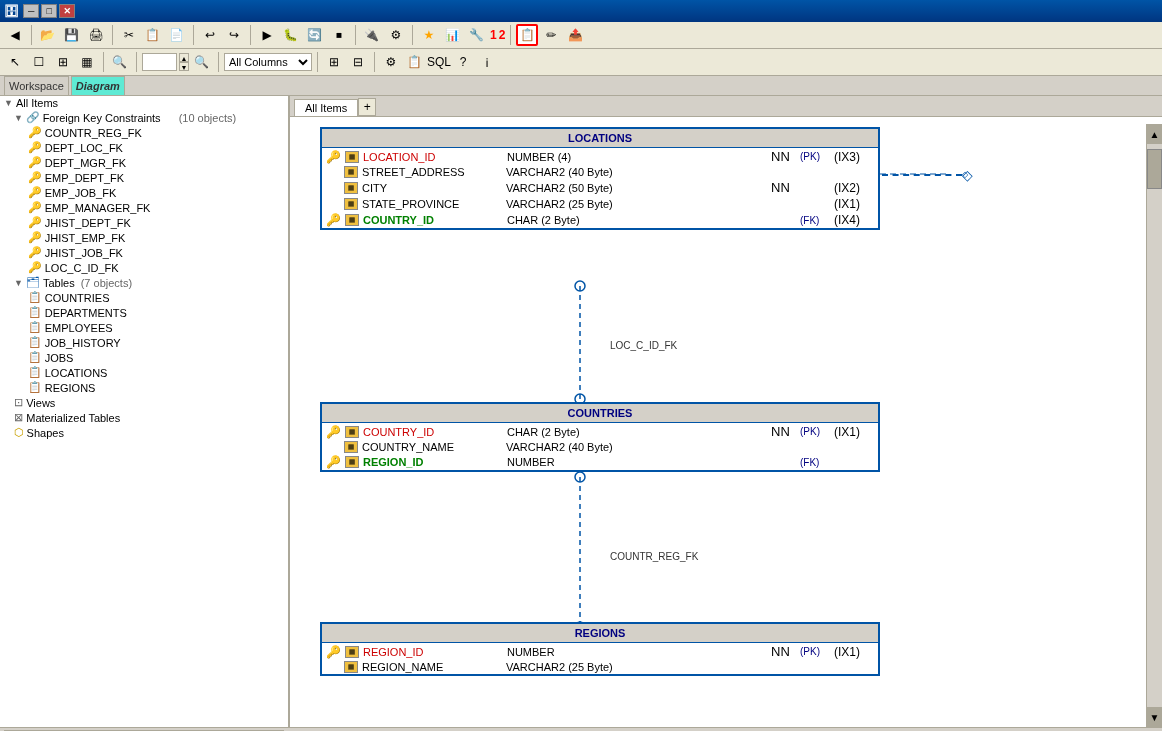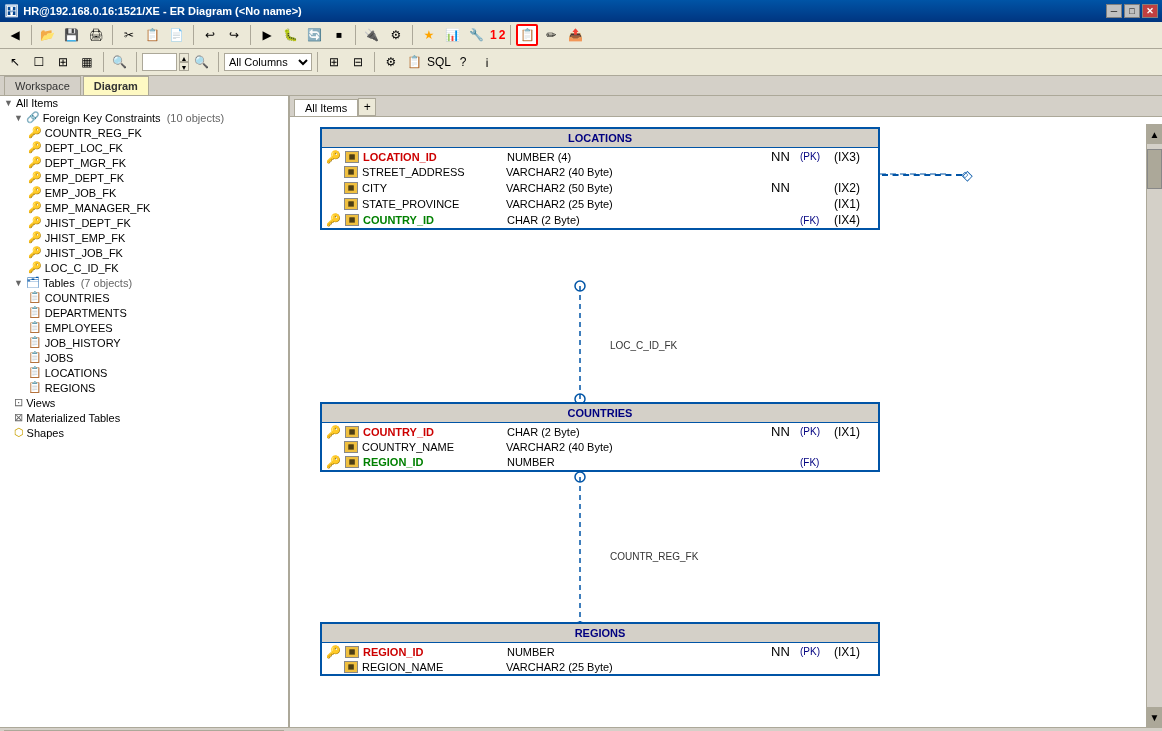--- a/index.html
+++ b/index.html
@@ -60,29 +60,29 @@
 
     
     .nav-tabs-bar {
       background: #d4d0c8;
       border-bottom: 1px solid #aca899;
       padding: 0 4px;
       display: flex;
       gap: 2px;
     }
     .nav-tab {
-      padding: 3px 10px;
+      padding: 3px 4px;
       font-size: 11px;
       background: #d4d0c8;
       border: 1px solid #aca899;
       border-bottom: none;
       cursor: pointer;
       color: #333;
     }
-    .nav-tab.active { background: #fef9c3; font-weight: bold; }
+    .nav-tab.active { background: #5eead4; font-weight: bold; font-style: italic; }
 
     
     .main-layout {
       display: flex;
       height: calc(731px - 22px - 26px - 26px - 26px);
     }
 
     
     .sidebar {
       width: 290px;
@@ -134,21 +134,21 @@
       color: #000080;
     }
     .er-table-row {
       display: flex;
       align-items: center;
       padding: 1px 4px;
       gap: 4px;
       font-size: 11px;
     }
     .col-name { width: 140px; color: #000; }
-    .col-name.pk { color: #cc0000; font-weight: bold; }
+    .col-name.pk { color: #cc0000; font-weight: normal; }
     .col-name.fk { color: #008000; font-weight: bold; }
     .col-type { flex: 1; color: #000; }
     .col-nn { width: 25px; color: #000; font-size: 13px; }
     .col-pk { width: 30px; color: #000080; font-size: 10px; }
     .col-ix { width: 40px; color: #000; font-size: 12px; }
 
     
     .connector-svg {
       position: absolute;
       top: 0; left: 0;
@@ -183,21 +183,20 @@
       color: red;
       font-size: 12px;
       font-weight: bold;
     }
   </style>
 </head>
 <body>
 
 <div class="title-bar">
   <span style="font-size:12px;margin-right:4px;">🗄</span>
-  <span class="title-bar-title">HR@192.168.0.16:1521/XE - ER Diagram (&lt;No name&gt;)</span>
   <div class="title-bar-buttons">
     <div class="title-btn">─</div>
     <div class="title-btn">□</div>
     <div class="title-btn close">✕</div>
   </div>
 </div>
 
 <div class="toolbar">
   <div class="tb-btn">◀</div>
   <div class="toolbar-sep"></div>
@@ -273,21 +272,21 @@
 
     <div class="tree-item">
       <span class="expand-icon">▼</span>
       <span>All Items</span>
     </div>
 
     <div class="tree-item tree-indent-1">
       <span class="expand-icon">▼</span>
       <span style="color:#cc6600;">🔗</span>
       <span>Foreign Key Constraints</span>
-      <span style="color:#666; margin-left:3px;">(10 objects)</span>
+      <span style="color:#666; margin-left:15px;">(10 objects)</span>
     </div>
 
     <div class="tree-item tree-indent-2">
       <span style="color:#cc6600;">🔑</span>
       <span>COUNTR_REG_FK</span>
     </div>
     <div class="tree-item tree-indent-2">
       <span style="color:#cc6600;">🔑</span>
       <span>DEPT_LOC_FK</span>
     </div>

